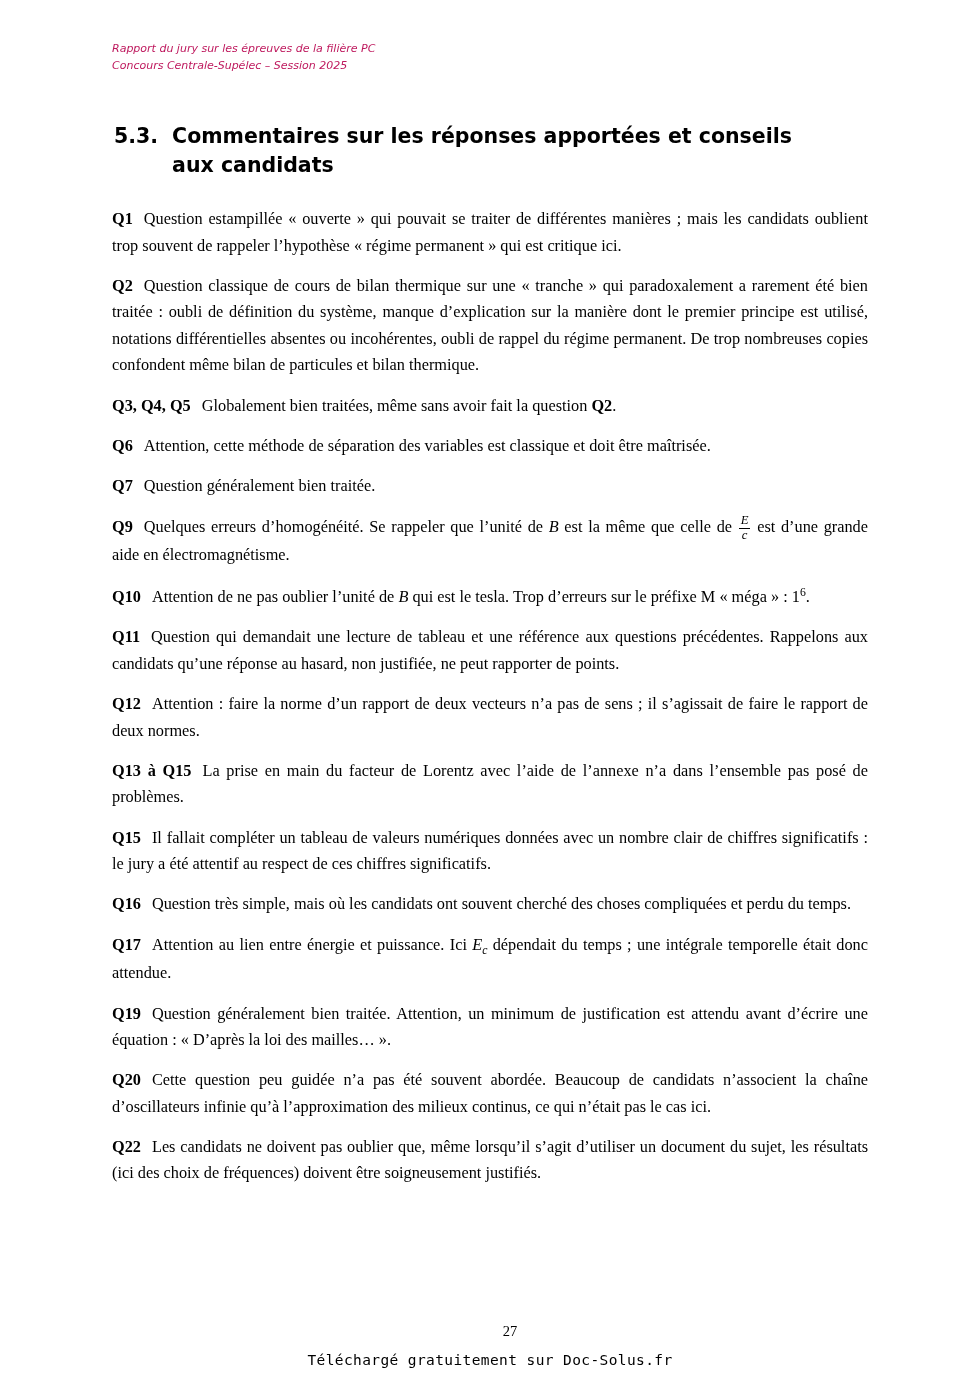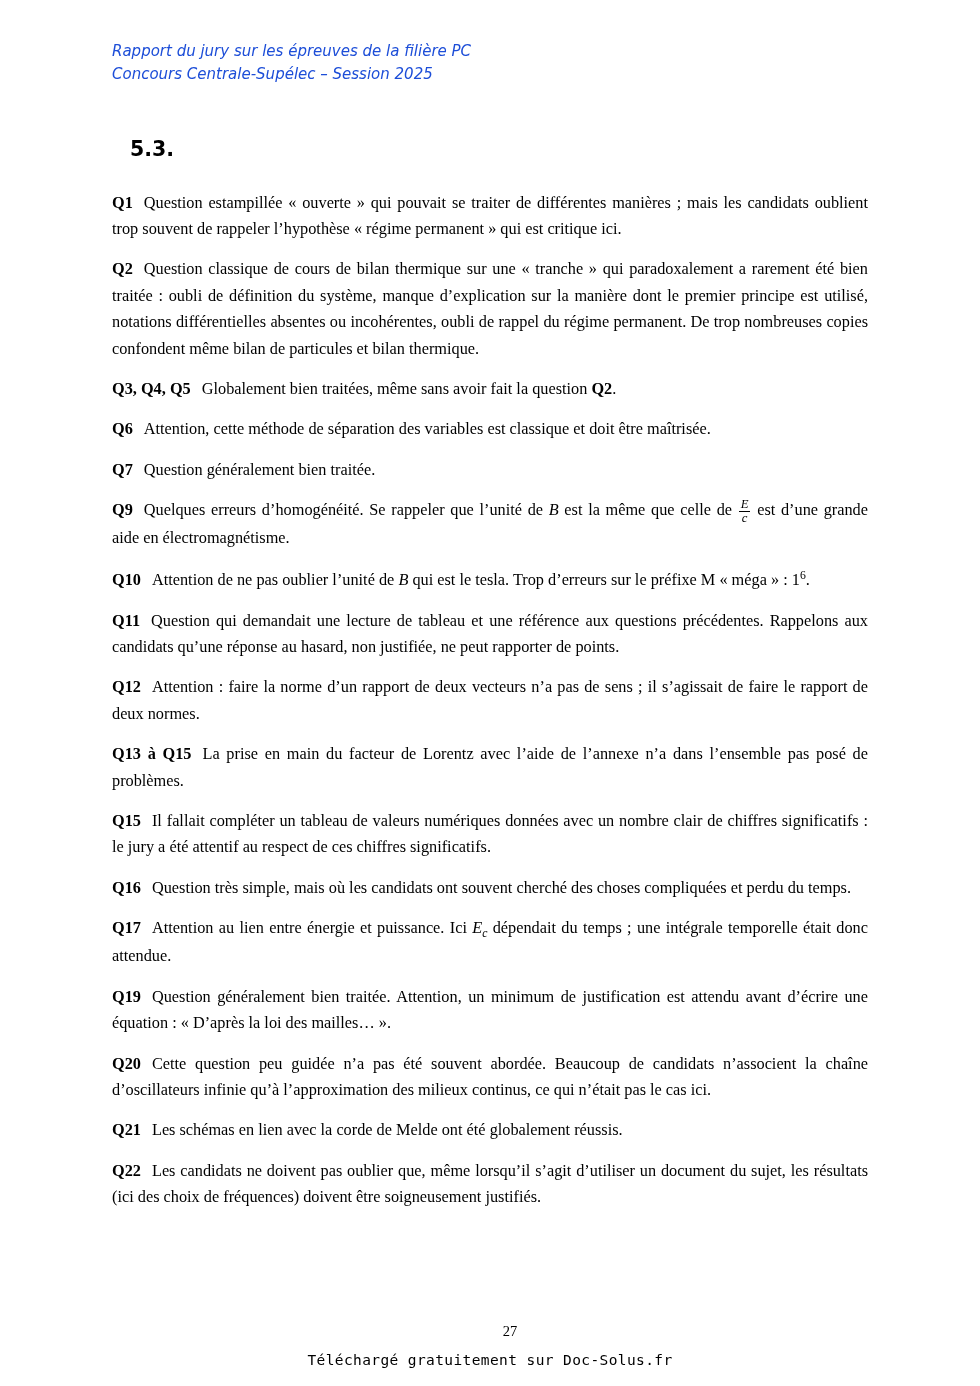--- a/index.html
+++ b/index.html
@@ -20,38 +20,38 @@
     height: 1386px;
     position: relative;
     box-sizing: border-box;
     padding: 40px 112px 0 112px;
   }
   
   .header {
     display: flex;
     font-style: italic;
     font-family: "DejaVu Sans", sans-serif;
-    font-size: 15px;
+    font-size: 11px;
     line-height: 1.55;
-    color: #1d4ed8;
+    color: #be185d;
     margin-bottom: 48px;
   }
   .header .left, .header .right {
     display: flex;
     flex-direction: column;
   }
   .header .right { text-align: right; }
 
   
   .section-title {
     font-family: "DejaVu Sans", sans-serif;
     font-weight: bold;
     font-size: 20.5px;
     line-height: 1.42;
-    margin: 0 0 26px 16px;
+    margin: 0 0 26px 0;
     padding-left: 2px;
     display: flex;
     gap: 14px;
     align-items: flex-start;
   }
   .section-title .num { white-space: nowrap; }
   .section-title .txt {
     display: block;
     max-width: 640px;
   }
@@ -118,20 +118,21 @@
 
   <div class="header">
     <div class="left">
       <span>Rapport du jury sur les épreuves de la filière PC</span>
       <span>Concours Centrale-Supélec – Session 2025</span>
     </div>
   </div>
 
   <h2 class="section-title">
     <span class="num">5.3.</span>
+    <span class="txt">Commentaires sur les réponses apportées et conseils aux candidats</span>
   </h2>
 
   <p class="para">
     <span class="q">Q1</span><span class="sp-wide"></span><span>Question estampillée « ouverte » qui pouvait se traiter de différentes manières ; mais les candidats oublient trop souvent de rappeler l’hypothèse « régime permanent » qui est critique ici.</span>
   </p>
 
   <p class="para">
     <span class="q">Q2</span><span class="sp-wide"></span><span>Question classique de cours de bilan thermique sur une « tranche » qui paradoxalement a rarement été bien traitée : oubli de définition du système, manque d’explication sur la manière dont le premier principe est utilisé, notations différentielles absentes ou incohérentes, oubli de rappel du régime permanent. De trop nombreuses copies confondent même bilan de particules et bilan thermique.</span>
   </p>
 
@@ -182,23 +183,20 @@
   </p>
 
   <p class="para">
     <span class="q">Q19</span><span class="sp-wide"></span><span>Question généralement bien traitée. Attention, un minimum de justification est attendu avant d’écrire une équation : « D’après la loi des mailles… ».</span>
   </p>
 
   <p class="para">
     <span class="q">Q20</span><span class="sp-wide"></span><span>Cette question peu guidée n’a pas été souvent abordée. Beaucoup de candidats n’associent la chaîne d’oscillateurs infinie qu’à l’approximation des milieux continus, ce qui n’était pas le cas ici.</span>
   </p>
 
-  <p class="para">
-    <span class="q">Q21</span><span class="sp-wide"></span><span>Les schémas en lien avec la corde de Melde ont été globalement réussis.</span>
-  </p>
 
   <p class="para">
     <span class="q">Q22</span><span class="sp-wide"></span><span>Les candidats ne doivent pas oublier que, même lorsqu’il s’agit d’utiliser un document du sujet, les résultats (ici des choix de fréquences) doivent être soigneusement justifiés.</span>
   </p>
 
   <div class="page-number">27</div>
   <div class="footer-note">Téléchargé gratuitement sur Doc-Solus.fr</div>
 
 </div>
 

